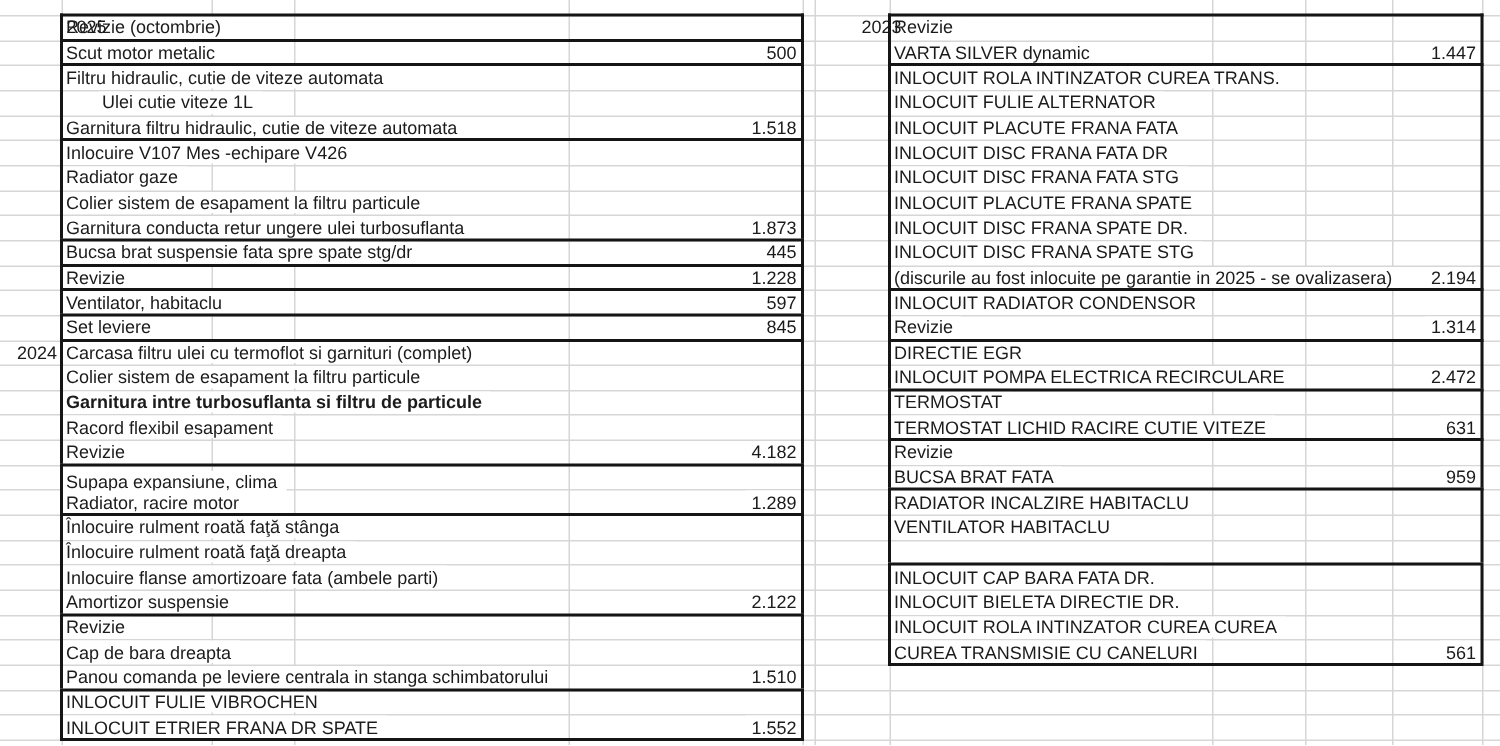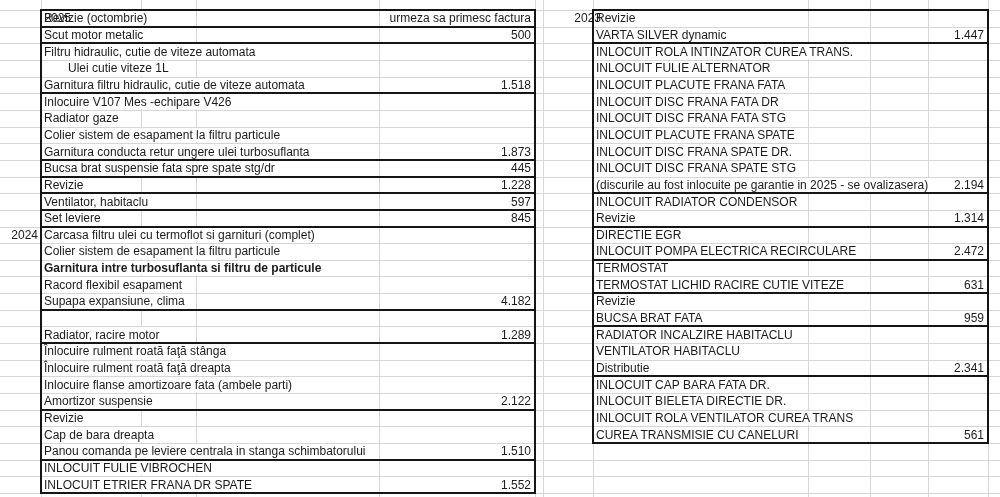--- a/index.html
+++ b/index.html
@@ -61,21 +61,20 @@
       <div class="gline" style="left: 543px; top: 0px; width: 1px; height: 497px; background: rgb(214, 214, 214);"></div>
       <div class="gline" style="left: 593px; top: 0px; width: 1px; height: 497px; background: rgb(214, 214, 214);"></div>
       <div class="gline" style="left: 808px; top: 0px; width: 1px; height: 497px; background: rgb(214, 214, 214);"></div>
       <div class="gline" style="left: 870px; top: 0px; width: 1px; height: 497px; background: rgb(214, 214, 214);"></div>
       <div class="gline" style="left: 928px; top: 0px; width: 1px; height: 497px; background: rgb(214, 214, 214);"></div>
       <div class="gline" style="left: 988px; top: 0px; width: 1px; height: 497px; background: rgb(214, 214, 214);"></div>
     </div>
   <div class="layer" id="cells-layer">
       <div class="rowwrap" style="left: 41px; top: 10px; width: 494px; height: 16.66px;">
         <div class="cell label">Revizie (octombrie)</div>
-        <div class="cell value">urmeza sa primesc factura</div>
       </div>
       <div class="rowwrap" style="left: 41px; top: 26.66px; width: 494px; height: 16.66px;">
         <div class="cell label">Scut motor metalic</div>
         <div class="cell value">500</div>
       </div>
       <div class="rowwrap" style="left: 41px; top: 43.31px; width: 494px; height: 16.66px;">
         <div class="cell label">Filtru hidraulic, cutie de viteze automata</div>
       </div>
       <div class="rowwrap" style="left: 41px; top: 59.97px; width: 494px; height: 16.66px; margin-left: 24px;">
         <div class="cell label">Ulei cutie viteze 1L</div>
@@ -122,21 +121,21 @@
       <div class="rowwrap" style="left: 41px; top: 259.83px; width: 494px; height: 16.66px; font-weight: bold;">
         <div class="cell label">Garnitura intre turbosuflanta si filtru de particule</div>
       </div>
       <div class="rowwrap" style="left: 41px; top: 276.48px; width: 494px; height: 16.66px;">
         <div class="cell label">Racord flexibil esapament</div>
       </div>
       <div class="rowwrap" style="left: 41px; top: 293.13px; width: 494px; height: 16.66px;">
         <div class="cell label">Revizie</div>
         <div class="cell value">4.182</div>
       </div>
-      <div class="rowwrap" style="left: 41px; top: 293px; width: 538px; height: 16.66px;">
+      <div class="rowwrap" style="left: 41px; top: 313px; width: 538px; height: 16.66px;">
         <div class="cell label">Supapa expansiune, clima</div>
       </div>
       <div class="rowwrap" style="left: 41px; top: 326.45px; width: 494px; height: 16.66px;">
         <div class="cell label">Radiator, racire motor</div>
         <div class="cell value">1.289</div>
       </div>
       <div class="rowwrap" style="left: 41px; top: 343.1px; width: 494px; height: 16.66px;">
         <div class="cell label">Înlocuire rulment roată faţă stânga</div>
       </div>
       <div class="rowwrap" style="left: 41px; top: 359.75px; width: 494px; height: 16.66px;">
@@ -230,32 +229,28 @@
       <div class="rowwrap" style="left: 593px; top: 309.79px; width: 395px; height: 16.66px;">
         <div class="cell label">BUCSA BRAT FATA</div>
         <div class="cell value">959</div>
       </div>
       <div class="rowwrap" style="left: 593px; top: 326.45px; width: 395px; height: 16.66px;">
         <div class="cell label">RADIATOR INCALZIRE HABITACLU</div>
       </div>
       <div class="rowwrap" style="left: 593px; top: 343.1px; width: 395px; height: 16.66px;">
         <div class="cell label">VENTILATOR HABITACLU</div>
       </div>
-      <div class="rowwrap" style="left: 593px; top: 359.75px; width: 395px; height: 16.66px;">
-        <div class="cell label">Distributie</div>
-        <div class="cell value">2.341</div>
-      </div>
       <div class="rowwrap" style="left: 593px; top: 376.41px; width: 395px; height: 16.66px;">
         <div class="cell label">INLOCUIT CAP BARA FATA DR.</div>
       </div>
       <div class="rowwrap" style="left: 593px; top: 393.07px; width: 395px; height: 16.66px;">
         <div class="cell label">INLOCUIT BIELETA DIRECTIE DR.</div>
       </div>
       <div class="rowwrap" style="left: 593px; top: 409.72px; width: 395px; height: 16.66px;">
-        <div class="cell label">INLOCUIT ROLA VENTILATOR CUREA TRANS</div>
+        <div class="cell label">INLOCUIT ROLA INTINZATOR CUREA CUREA</div>
       </div>
       <div class="rowwrap" style="left: 593px; top: 426.38px; width: 395px; height: 16.66px;">
         <div class="cell label">CUREA TRANSMISIE CU CANELURI</div>
         <div class="cell value">561</div>
       </div>
       <div class="year" style="left: 555px; top: 11px; width: 46px; height: 14.66px;">2023</div>
     </div>
   <div class="layer" id="borders-layer">
       <div class="gbox" style="left: 40px; top: 9px; width: 496px; height: 16.66px; border-color: rgb(21, 21, 21);"></div>
       <div class="gbox" style="left: 40px; top: 25.66px; width: 496px; height: 16.66px; border-color: rgb(21, 21, 21);"></div>

